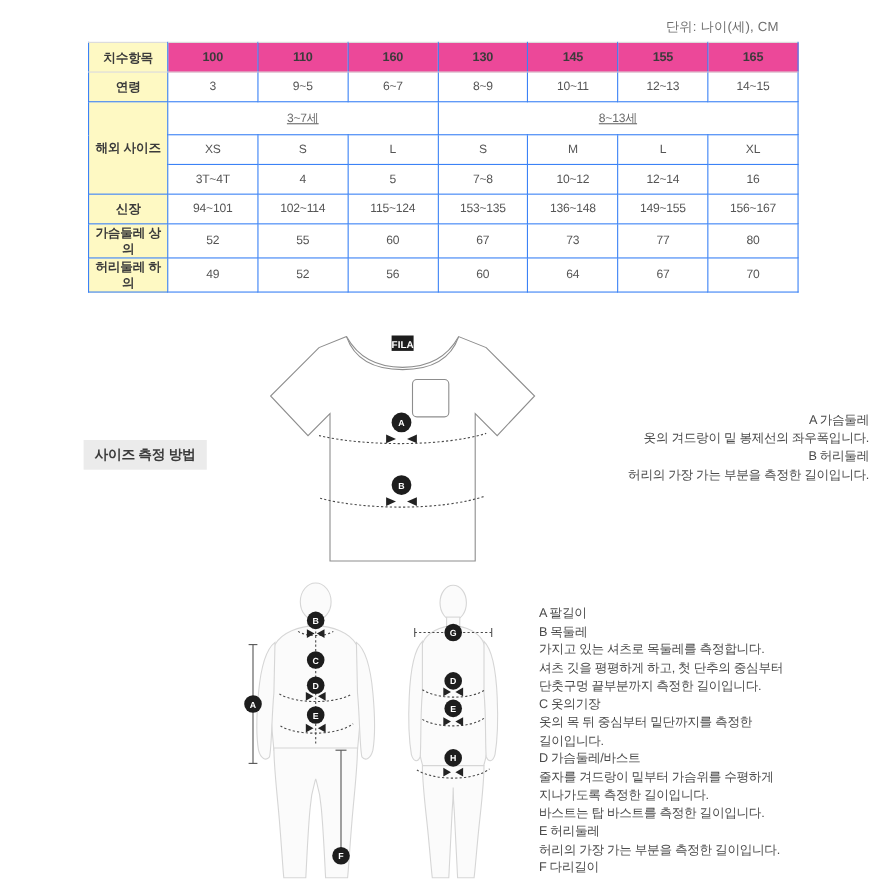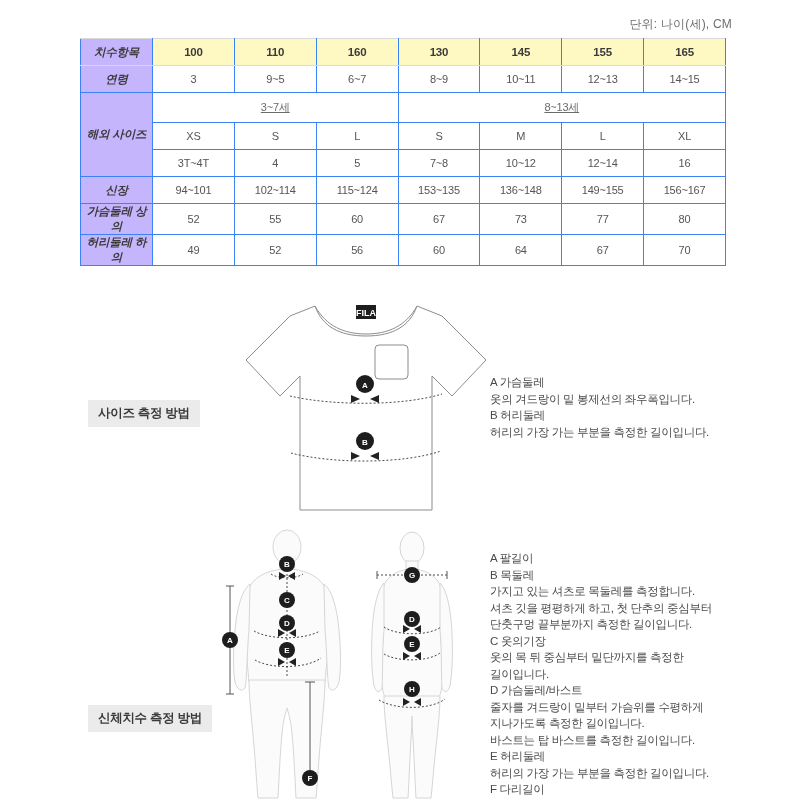--- a/index.html
+++ b/index.html
@@ -9,21 +9,21 @@
     background: #ffffff;
     font-family: "Liberation Sans", "DejaVu Sans", sans-serif;
     color: #333333;
     overflow: hidden;
   }
   .page { position: relative; width: 800px; height: 800px; }
 
   
   .unit-note {
     position: absolute;
-    right: 68px; top: 16px;
+    right: 92px; top: 16px;
     font-size: 12px;
     color: #6e6e6e;
     letter-spacing: 0.2px;
   }
 
   
   .table-wrap {
     position: absolute;
     left: 80px; top: 38px;
     width: 646px;
@@ -39,65 +39,64 @@
     border: 1px solid #3b82f6;
     text-align: center;
     vertical-align: middle;
     height: 27px;
     font-weight: normal;
     padding: 0 2px;
     background: #ffffff;
     letter-spacing: -0.2px;
   }
   table.size-table thead th {
-    background: #fef9c3;
+    background: #ec4899;
     color: #3b3b3b;
     font-weight: bold;
     font-size: 11.5px;
     border-top: 1px solid #d9d9d9;
     border-bottom: 1px solid #d9d9d9;
   }
   table.size-table th.rowlabel {
-    background: #c4b5fd;
+    background: #fef9c3;
     color: #3b3b3b;
     font-weight: bold;
     font-size: 11.5px;
     width: 72px;
-    font-style: italic;
   }
   table.size-table tr.merged-row td {
     height: 30px;
     color: #6a6a6a;
     text-decoration: underline;
   }
 
   
   .section-label {
     position: absolute;
     background: #ebebeb;
     color: #3a3a3a;
     font-size: 12.5px;
     font-weight: bold;
     padding: 5px 10px;
     letter-spacing: -0.3px;
     white-space: nowrap;
   }
-  #label-size-method { left: 88px; top: 400px; }
+  #label-size-method { left: 76px; top: 400px; }
   #label-body-method { left: 88px; top: 705px; }
 
   
   .desc {
     position: absolute;
     font-size: 11.5px;
     line-height: 16.5px;
     color: #4a4a4a;
     letter-spacing: -0.3px;
     white-space: pre-line;
   }
-  #desc-garment { left: 490px; top: 374px; width: 300px; }
+  #desc-garment { left: 490px; top: 374px; width: 300px; text-align: right; }
   #desc-body    { left: 490px; top: 550px; width: 305px; }
 
   
   .illus { position: absolute; }
   #shirt-illus { left: 238px; top: 288px; width: 256px; height: 234px; }
   #figures-illus { left: 222px; top: 530px; width: 270px; height: 270px; }
 
   svg { display: block; overflow: visible; }
   .outline { fill: #ffffff; stroke: #8d8d8d; stroke-width: 1; }
   .body-fill { fill: #fbfbfb; stroke: #d6d6d6; stroke-width: 1; }
@@ -235,21 +234,20 @@
         <text x="127" y="156.5" class="badge-txt">B</text>
       </g>
     </svg>
   </div>
 
   <div class="desc" id="desc-garment">A 가슴둘레
 옷의 겨드랑이 밑 봉제선의 좌우폭입니다.
 B 허리둘레
 허리의 가장 가는 부분을 측정한 길이입니다.</div>
 
-  <div class="section-label" id="label-body-method">신체치수 측정 방법</div>
 
   <div class="illus" id="figures-illus">
     <svg width="270" height="270" viewBox="0 0 270 270">
 
       <g>
 
         <ellipse class="body-fill" cx="65" cy="17" rx="14" ry="17"></ellipse>
 
         <rect class="body-fill" x="58" y="31" width="14" height="9"></rect>
 

